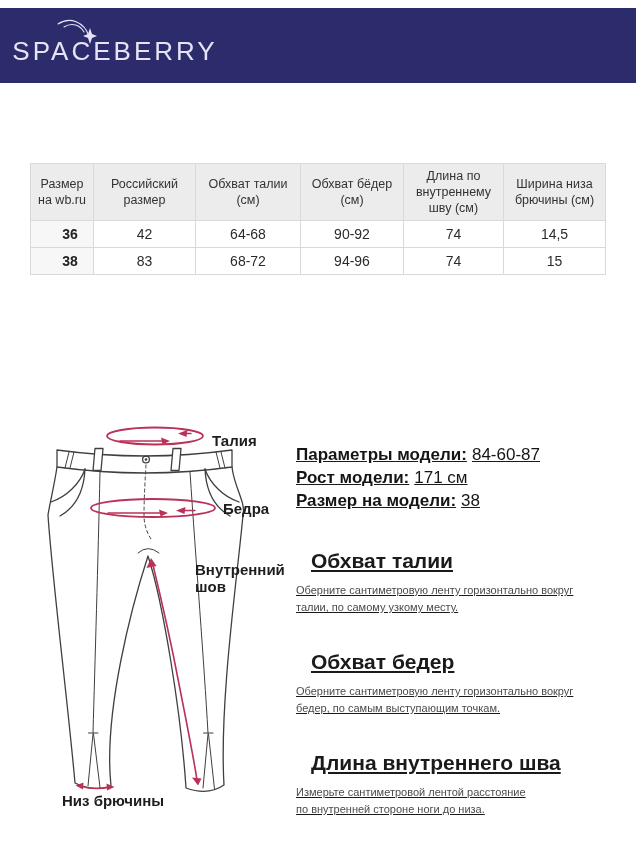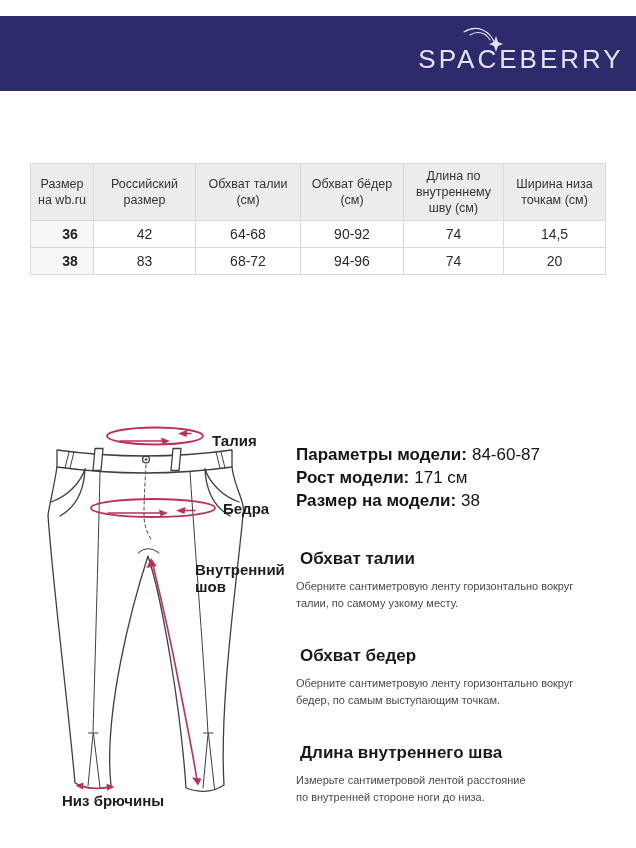--- a/index.html
+++ b/index.html
@@ -12,23 +12,23 @@
     --body-text:#4a4a4a;
     --logo-text:#e6e3f4;
   }
   html,body{margin:0;padding:0;background:#fff;}
   .page{
     position:relative;width:636px;height:848px;overflow:hidden;background:#fff;
     font-family:"Liberation Sans",sans-serif;color:var(--heading-text);
   }
   
   .brand-bar{
-    position:absolute;left:0;top:16px;width:636px;height:75px;
+    position:absolute;left:0;top:8px;width:636px;height:75px;
     background:var(--brand-navy);
-    display:flex;align-items:center;justify-content:flex-end;
+    display:flex;align-items:center;justify-content:flex-start;
   }
   .logo-text{
     font-family:"Liberation Sans",sans-serif;
     fill:var(--logo-text);
     font-size:26px;letter-spacing:3px;font-weight:400;
   }
   .comet-stroke{stroke:var(--logo-text);fill:none;stroke-width:1.1;stroke-linecap:round;}
   .comet-fill{fill:var(--logo-text);}
   
   .size-table-wrap{position:absolute;left:30px;top:163px;width:575px;}
@@ -56,27 +56,27 @@
   .pink{stroke:var(--accent-pink);fill:none;stroke-width:1.8;stroke-linecap:round;}
   .pink.thin{stroke-width:1.4;}
   .pink.seam{stroke-width:1.6;}
   .pinkfill{fill:var(--accent-pink);stroke:none;}
   .fig-label{
     position:absolute;font-size:15px;line-height:17px;font-weight:700;color:#1d1d1d;
     white-space:nowrap;
   }
   .fig-label.wrap{white-space:normal;width:112px;margin-top:7px;}
   
-  .info{position:absolute;left:296px;top:443px;width:312px;}
+  .info{position:absolute;left:296px;top:443px;width:312px;text-decoration:underline;}
   .model-line{font-size:17px;line-height:23px;color:#151515;}
   .model-label{font-weight:700;}
   .model-value{font-weight:400;margin-left:5px;}
   .section{margin-top:34px;}
   .section.first{margin-top:37px;}
-  .section-title{font-size:17px;font-weight:700;color:var(--heading-text);margin:0 0 9px 4px;}
+  .section-title{font-size:21px;font-weight:700;color:var(--heading-text);margin:0 0 9px 15px;}
   .section-body{font-size:11px;line-height:17px;color:var(--body-text);}
 </style>
 </head>
 <body>
 
 <div class="page">
 
   <header class="brand-bar">
     <svg width="230" height="64" viewBox="0 0 230 64" aria-hidden="true">
       <g>
@@ -98,39 +98,39 @@
           <col style="width:100px">
           <col style="width:102px">
       </colgroup>
       <thead>
         <tr>
           <th>Размер на wb.ru</th>
           <th>Российский размер</th>
           <th>Обхват талии (см)</th>
           <th>Обхват бёдер (см)</th>
           <th>Длина по внутреннему шву (см)</th>
-          <th>Ширина низа точкам (см)</th>
+          <th>Ширина низа брючины (см)</th>
         </tr>
       </thead>
       <tbody>
         <tr>
           <td class="col-first">36</td>
           <td>42</td>
           <td>64-68</td>
           <td>90-92</td>
           <td>74</td>
           <td>14,5</td>
         </tr>
         <tr>
           <td class="col-first">38</td>
           <td>83</td>
           <td>68-72</td>
           <td>94-96</td>
           <td>74</td>
-          <td>20</td>
+          <td>15</td>
         </tr>
       </tbody>
     </table>
   </div>
 
   <div class="figure">
     <svg class="pants-svg" width="262" height="420" viewBox="0 0 262 420" aria-hidden="true">
 
       <g>
         <ellipse class="pink" cx="117" cy="24" rx="48" ry="8.5"></ellipse>

